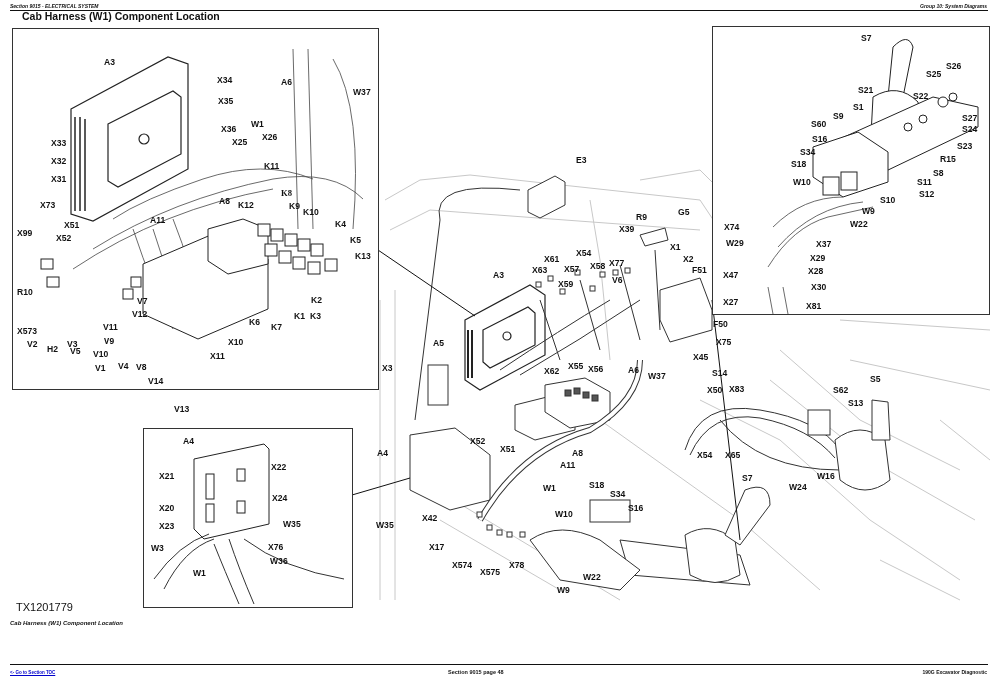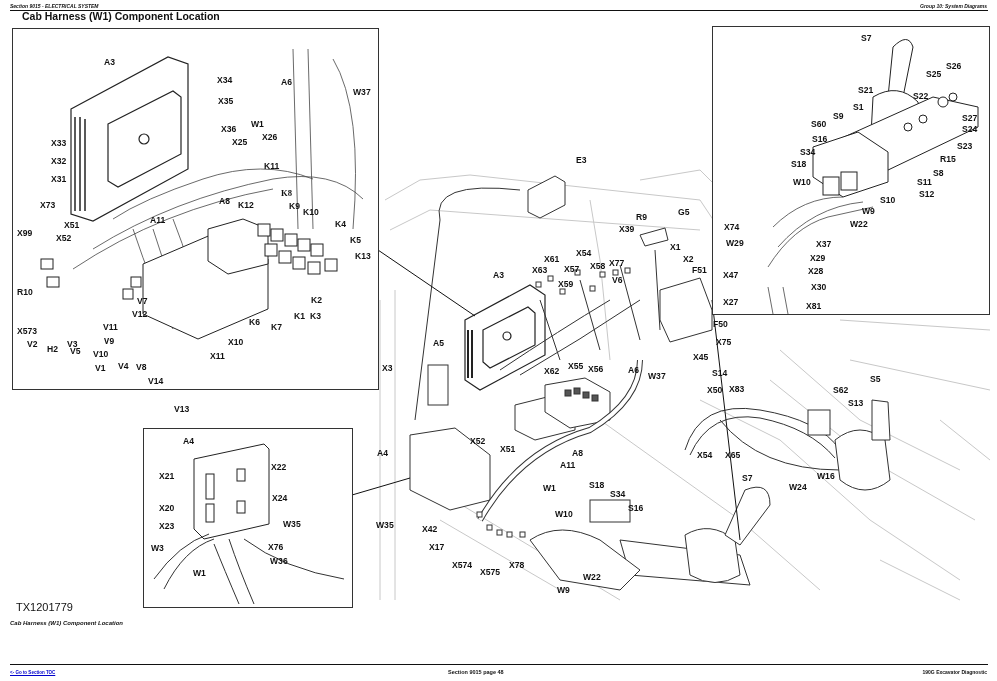--- a/index.html
+++ b/index.html
@@ -359,21 +359,21 @@
     <span class="lbl" style="left: 725px; top: 451px;">X65</span>
     <span class="lbl" style="left: 817px; top: 472px;">W16</span>
     <span class="lbl" style="left: 543px; top: 484px;">W1</span>
     <span class="lbl" style="left: 789px; top: 483px;">W24</span>
     <span class="lbl" style="left: 742px; top: 474px;">S7</span>
     <span class="lbl" style="left: 589px; top: 481px;">S18</span>
     <span class="lbl" style="left: 610px; top: 490px;">S34</span>
     <span class="lbl" style="left: 628px; top: 504px;">S16</span>
     <span class="lbl" style="left: 555px; top: 510px;">W10</span>
     <span class="lbl" style="left: 376px; top: 521px;">W35</span>
-    <span class="lbl" style="left: 422px; top: 525px;">X42</span>
+    <span class="lbl" style="left: 422px; top: 514px;">X42</span>
     <span class="lbl" style="left: 429px; top: 543px;">X17</span>
     <span class="lbl" style="left: 452px; top: 561px;">X574</span>
     <span class="lbl" style="left: 480px; top: 568px;">X575</span>
     <span class="lbl" style="left: 509px; top: 561px;">X78</span>
     <span class="lbl" style="left: 583px; top: 573px;">W22</span>
     <span class="lbl" style="left: 557px; top: 586px;">W9</span>
   </div>
 
 <div class="fig-id">TX1201779</div>
 <div class="caption">Cab Harness (W1) Component Location</div>

